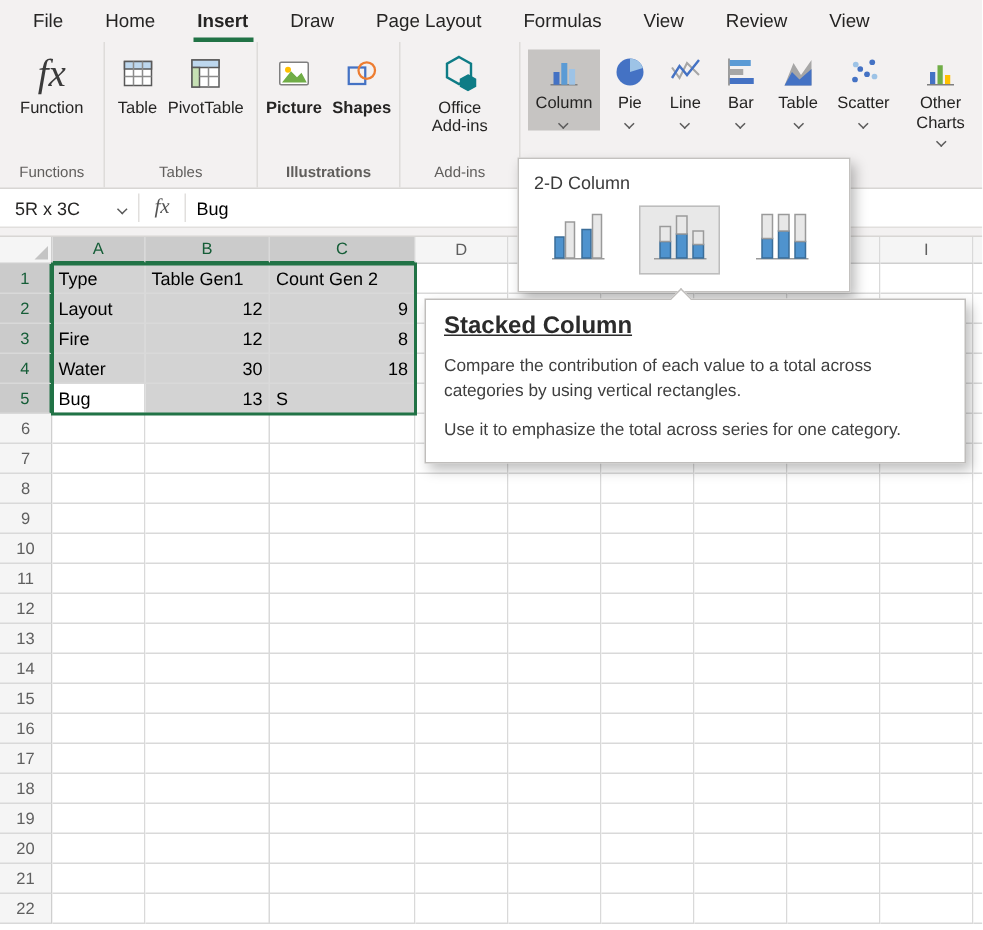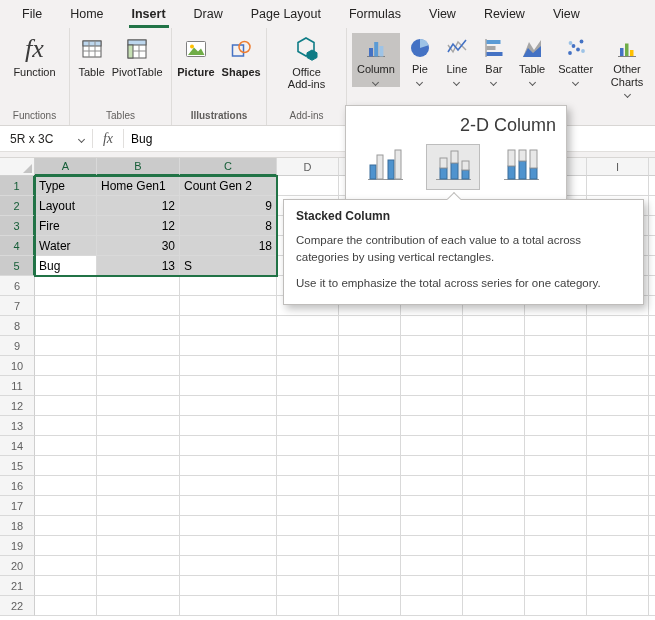--- a/index.html
+++ b/index.html
@@ -52,29 +52,29 @@
   .rh { flex:none; width:35px; background:#f5f5f5; border-right:1px solid #cfcfcf; border-bottom:1px solid #d9d9d9; font-size:11px; color:#5f5f5f; display:flex; align-items:center; justify-content:center; }
   .rh.sel { background:#cbcbcb; border-right:2px solid #217346; color:#155d37; }
   .cell { flex:none; border-right:1px solid #d9d9d9; border-bottom:1px solid #d9d9d9; font-size:12px; color:#000; display:flex; align-items:center; padding:0 4px; overflow:hidden; white-space:nowrap; background:#fff; }
   .cell.sel { background:#d3d3d3; }
   .cell.active { background:#fff; }
   .cell.num { justify-content:flex-end; }
   .selbox { position:absolute; left:34px; top:17px; width:244px; height:102px; border:2px solid #217346; pointer-events:none; }
 
   
   .dropdown { position:absolute; left:345px; top:105px; width:222px; background:#fff; border:1px solid #c3c1bf; box-shadow:3px 4px 8px rgba(0,0,0,.28); z-index:20; padding:9px 10px 11px; }
-  .dd-title { font-size:18px; color:#3b3b3b; margin-bottom:8px;text-align:right; }
+  .dd-title { font-size:12px; color:#3b3b3b; margin-bottom:8px; }
   .dd-icons { display:flex; gap:14px; padding-left:2px; }
   .dd-opt { width:54px; height:46px; display:flex; align-items:center; justify-content:center; border:1px solid transparent; cursor:default; }
   .dd-opt.hover { background:#e8e8e8; border-color:#bdbdbd; }
 
   
   .tooltip { position:absolute; left:283px; top:199px; width:361px; background:#fff; border:1px solid #bfbdbb; box-shadow:3px 4px 8px rgba(0,0,0,.25); z-index:21; padding:9px 12px 12px; font-size:11.5px; color:#3f3f3f; }
   .tt-notch { position:absolute; top:-6px; left:165px; width:10px; height:10px; background:#fff; border-left:1px solid #bfbdbb; border-top:1px solid #bfbdbb; transform:rotate(45deg); }
-  .tt-title { font-size:12px; font-weight:600; color:#2b2b2b; margin-bottom:9px; }
+  .tt-title { font-size:16px; font-weight:600; color:#2b2b2b; margin-bottom:9px;text-decoration:underline; }
   .tt-body { line-height:1.45; margin-bottom:10px; }
   .tt-foot { line-height:1.45; }
 </style>
 </head>
 <body>
 
 <div class="app">
 
   <div class="tabbar">
       <div class="tab">File</div>
@@ -283,21 +283,21 @@
         <div class="ch" style="width: 62px;">F</div>
         <div class="ch" style="width: 62px;">G</div>
         <div class="ch" style="width: 62px;">H</div>
         <div class="ch" style="width: 62px;">I</div>
         <div class="ch" style="width: 62px;"></div>
       </div>
     <div>
         <div class="row">
           <div class="rh sel">1</div>
           <div class="cell sel" style="width: 62px;">Type</div>
-          <div class="cell sel" style="width: 83px;">Home Gen1</div>
+          <div class="cell sel" style="width: 83px;">Table Gen1</div>
           <div class="cell sel" style="width: 97px;">Count Gen 2</div>
           <div class="cell" style="width: 62px;"></div>
           <div class="cell" style="width: 62px;"></div>
           <div class="cell" style="width: 62px;"></div>
           <div class="cell" style="width: 62px;"></div>
           <div class="cell" style="width: 62px;"></div>
           <div class="cell" style="width: 62px;"></div>
           <div class="cell" style="width: 62px;"></div>
         </div>
         <div class="row">

